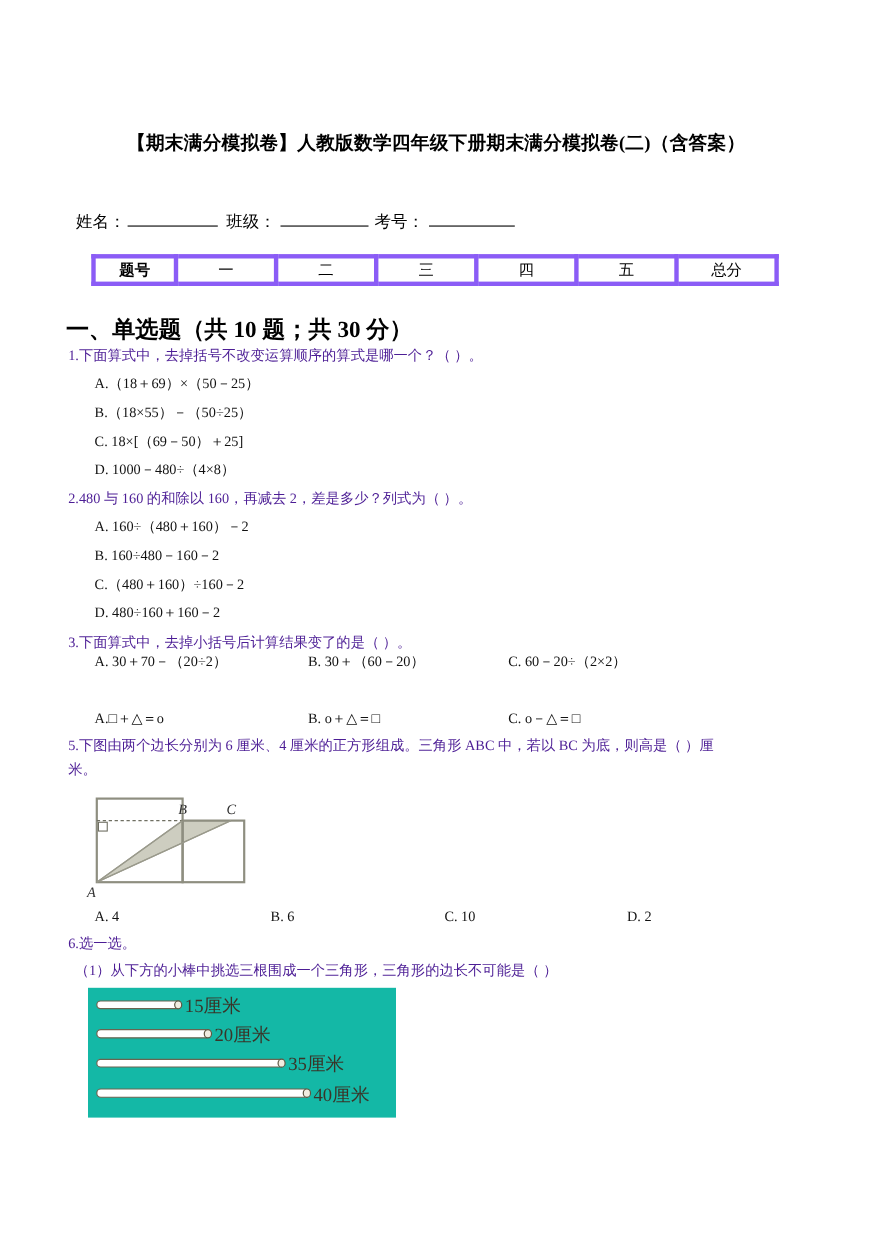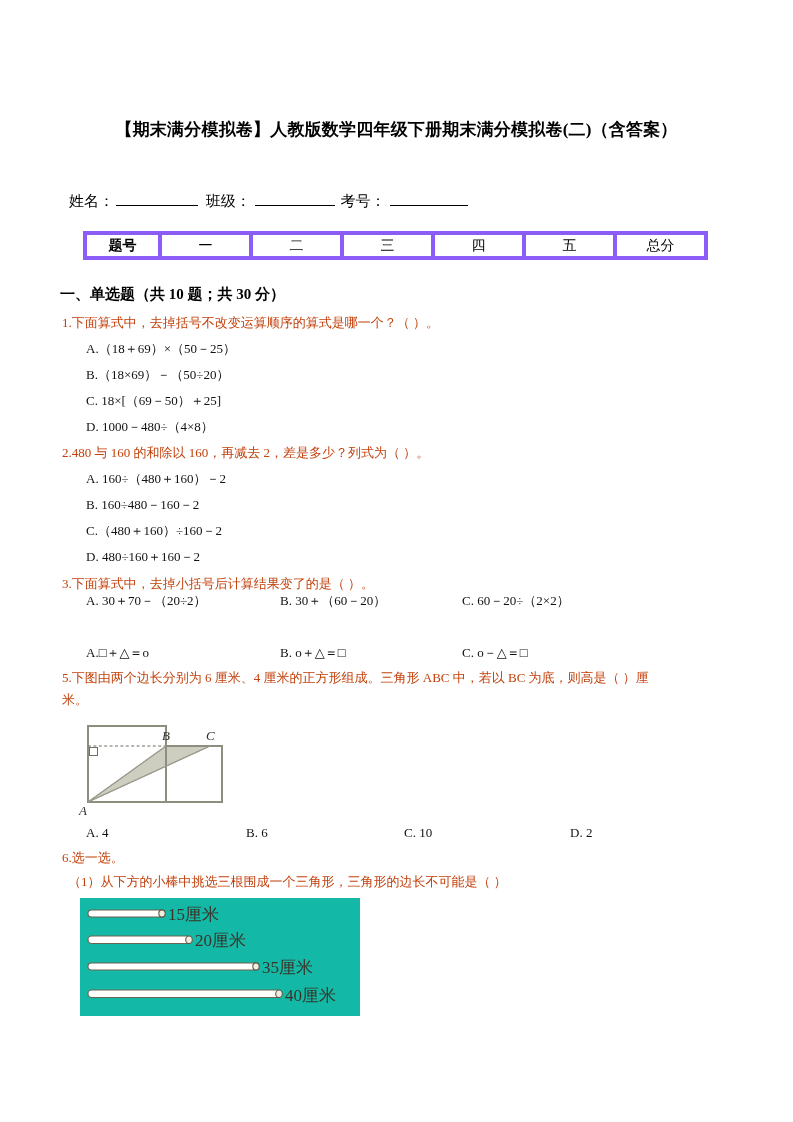--- a/index.html
+++ b/index.html
@@ -67,30 +67,30 @@
     vertical-align: middle;
     padding: 0;
   }
   .score-table td.hdr { font-weight: bold; width: 74px; }
   .score-table td.cel { width: 91px; }
 
   
   .sec-head {
     position: absolute;
     left: 60px; top: 285px;
-    font-size: 15px;
+    font-size: 21px;
     font-weight: bold;
   }
 
   
   .q {
     position: absolute;
     font-size: 13px;
     line-height: 20px;
-    color: #c2410c;
+    color: #4c1d95;
     white-space: nowrap;
   }
   .opt {
     position: absolute;
     font-size: 13px;
     line-height: 18px;
     white-space: nowrap;
     color: #111;
   }
 
@@ -134,21 +134,21 @@
       <td class="cel">五</td>
       <td class="cel">总分</td>
     </tr>
   </tbody>
     </table>
 
   <div class="sec-head">一、单选题（共 10 题；共 30 分）</div>
 
   <div class="q" style="left:62px; top:313px;">1.下面算式中，去掉括号不改变运算顺序的算式是哪一个？（    ）。</div>
   <div class="opt" style="left:86px; top:340px;">A.（18＋69）×（50－25）</div>
-  <div class="opt" style="left:86px; top:366px;">B.（18×69）－（50÷20）</div>
+  <div class="opt" style="left:86px; top:366px;">B.（18×55）－（50÷25）</div>
   <div class="opt" style="left:86px; top:392px;">C. 18×[（69－50）＋25]</div>
   <div class="opt" style="left:86px; top:418px;">D. 1000－480÷（4×8）</div>
 
   <div class="q" style="left:62px; top:443px;">2.480 与 160 的和除以 160，再减去 2，差是多少？列式为（    ）。</div>
   <div class="opt" style="left:86px; top:470px;">A. 160÷（480＋160）－2</div>
   <div class="opt" style="left:86px; top:496px;">B. 160÷480－160－2</div>
   <div class="opt" style="left:86px; top:522px;">C.（480＋160）÷160－2</div>
   <div class="opt" style="left:86px; top:548px;">D. 480÷160＋160－2</div>
 
   <div class="q" style="left:62px; top:574px;">3.下面算式中，去掉小括号后计算结果变了的是（     ）。</div>

